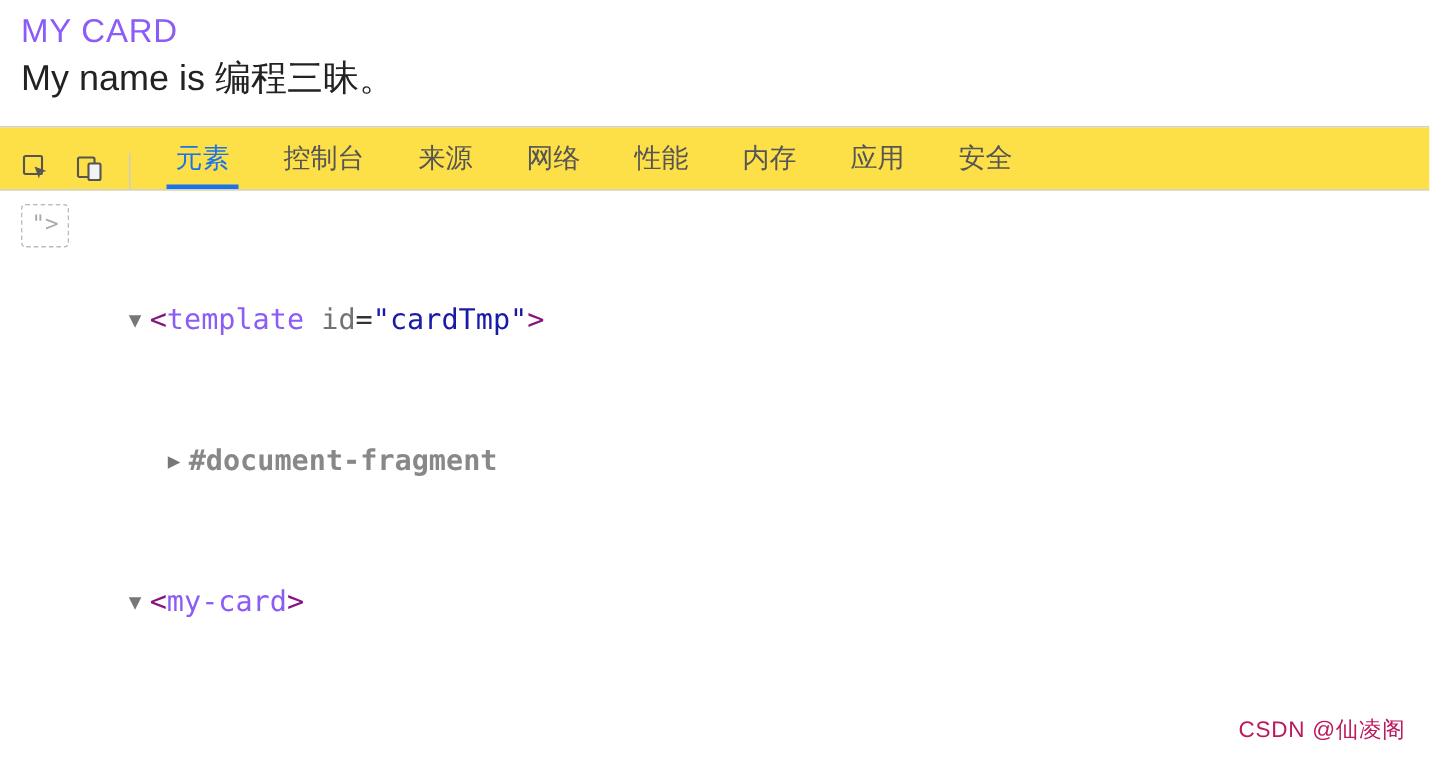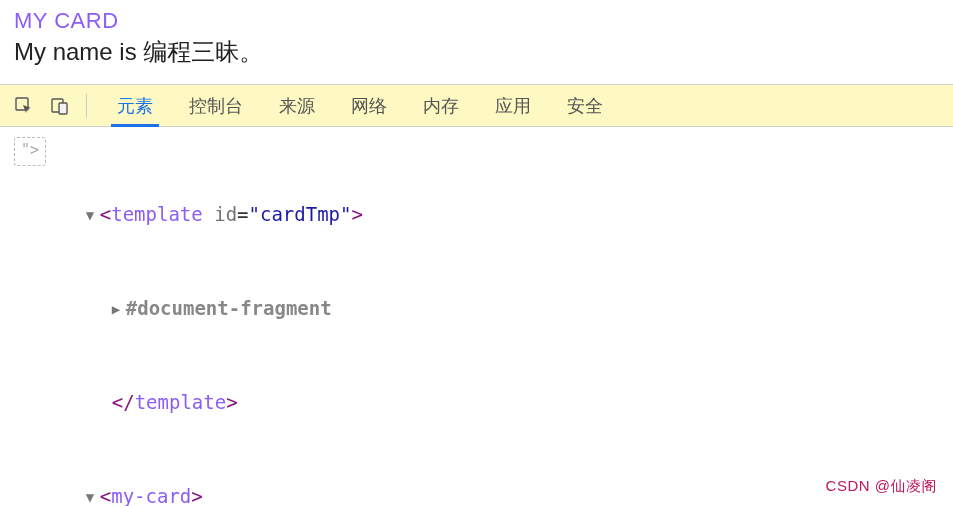--- a/index.html
+++ b/index.html
@@ -23,24 +23,24 @@
     color: #8b5cf6;
   }
   .page-sub {
     font-size: 24px;
     font-weight: 300;
     color: #222;
     margin-top: 2px;
   }
   .devtools-toolbar {
     display: flex;
-    align-items: center;
+    align-items: flex-end;
     height: 42px;
     border-bottom: 1px solid #d0d0d0;
-    background: #fef9c3;
+    background: #fde047;
     padding: 0 10px;
     gap: 0;
   }
   .toolbar-icon {
     width: 28px;
     height: 28px;
     display: flex;
     align-items: center;
     justify-content: center;
     color: #555;
@@ -133,39 +133,37 @@
     <svg width="20" height="20" viewBox="0 0 20 20" fill="none" stroke="#555" stroke-width="1.4">
       <rect x="2" y="3" width="11" height="13" rx="1"></rect>
       <rect x="9" y="7" width="8" height="11" rx="1" fill="#f3f3f3"></rect>
     </svg>
   </div>
   <div class="toolbar-sep"></div>
   <div class="tab active">元素</div>
   <div class="tab">控制台</div>
   <div class="tab">来源</div>
   <div class="tab">网络</div>
+  <div class="tab">性能</div>
   <div class="tab">内存</div>
   <div class="tab">应用</div>
   <div class="tab">安全</div>
 </div>
 
 <div class="dom-panel">
   <span class="cls-badge">"&gt;</span>
 
   <div class="dom-line indent1">
     <span class="caret">▼</span><span class="tag-punc">&lt;</span><span class="tag-name">template</span> <span class="attr-name">id</span><span class="attr-eq">=</span><span class="attr-val">"cardTmp"</span><span class="tag-punc">&gt;</span>
   </div>
 
   <div class="dom-line indent2">
     <span class="caret">▶</span><span class="gray-node">#document-fragment</span>
   </div>
 
-  <div class="dom-line indent2">
-    <span class="tag-punc">&lt;/</span><span class="tag-name">template</span><span class="tag-punc">&gt;</span>
-  </div>
 
   <div class="dom-line indent1">
     <span class="caret">▼</span><span class="tag-punc">&lt;</span><span class="tag-name">my-card</span><span class="tag-punc">&gt;</span>
   </div>
 
   
 
   
 
   

